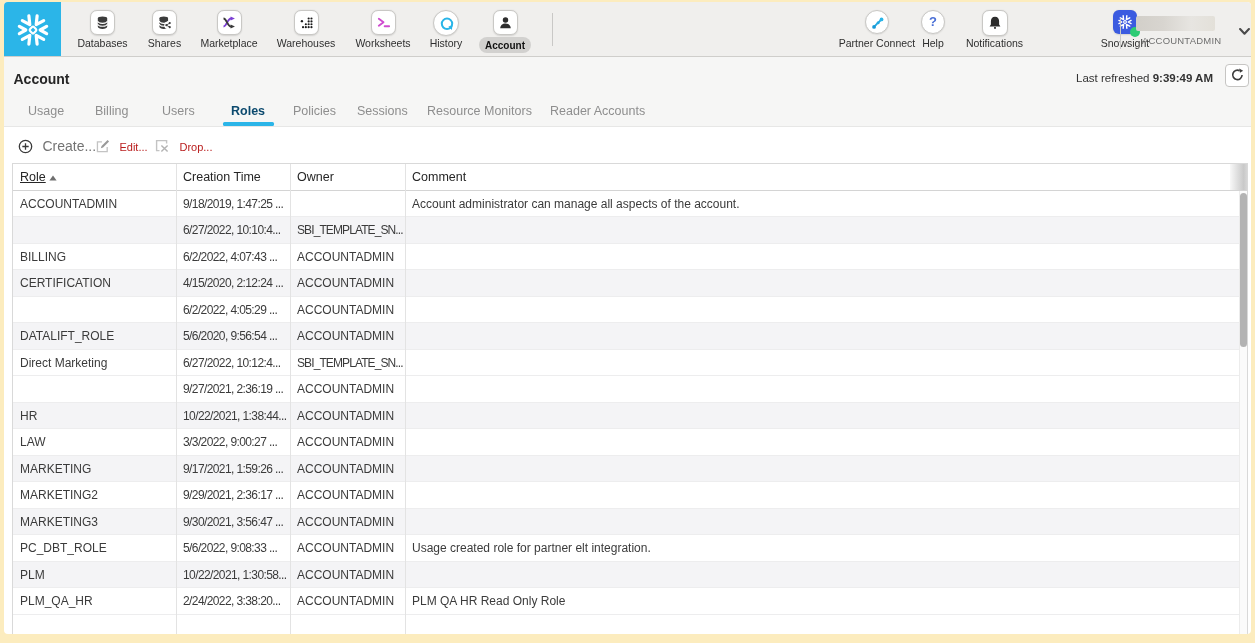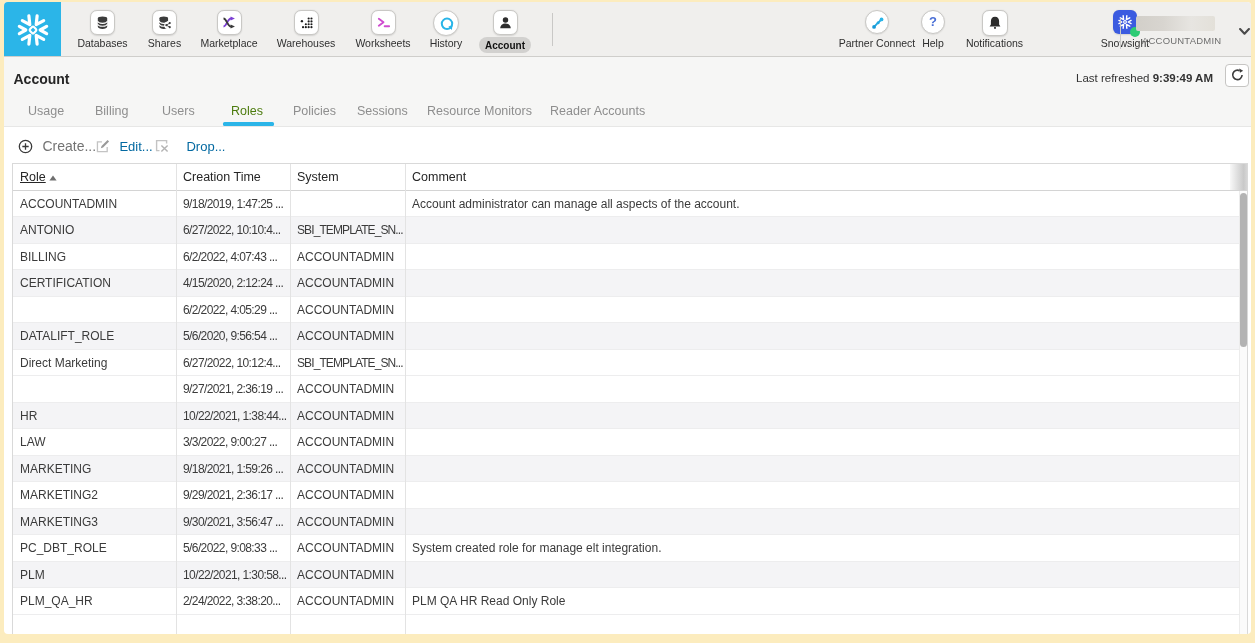--- a/index.html
+++ b/index.html
@@ -32,28 +32,28 @@
 #titlebar h1 { position:absolute; left:9.5px; top:14px; font-size:14px; color:#262626; }
 #refreshtxt { position:absolute; right:38px; top:15px; font-size:11.5px; color:#333; }
 #refreshbtn { position:absolute; left:1221px; top:7px; width:24px; height:23px;
   background:#fff; border:1px solid #c6c5c3; border-radius:4px; }
 #refreshbtn svg { position:absolute; left:4px; top:3px; }
 
 
 #tabs { position:absolute; left:0; top:94px; width:1247px; height:31px; background:#f6f6f5;
   border-bottom:1px solid #e7e7e6; }
 .tab { position:absolute; top:8px; font-size:12.5px; color:#8e8e8e; white-space:nowrap; }
-.tab.active { color:#4d7c0f; font-weight:normal; }
+.tab.active { color:#0c4a6e; font-weight:bold; }
 #tabline { position:absolute; height:3.5px; background:#2bb5e8; top:26px; border-radius:1.5px; }
 
 
 #toolbar { position:absolute; left:0; top:125px; width:1247px; height:36px; background:#fff; }
 .tool { position:absolute; top:10px; height:16px; }
 .tool span { font-size:14px; font-weight:normal; color:#737373; }
-.tool.dis span { color:#0369a1; font-weight:normal; font-size:13px; }
+.tool.dis span { color:#b91c1c; font-weight:normal; font-size:11px; }
 
 
 #tbl { position:absolute; left:8px; top:160.5px; width:1236px; height:471.5px;
   border:1px solid #d9d9d9; border-bottom:none; background:#fff; overflow:hidden; }
 #thead { position:absolute; left:0; top:0; width:1234px; height:27px; background:#fff;
   border-bottom:1px solid #d4d4d4; }
 #thead .hc { position:absolute; top:0; height:26px; line-height:26px; font-size:12.5px; color:#262626; }
 #corner { position:absolute; right:0; top:0; width:17px; height:26px;
   background:linear-gradient(to right,#f8f8f8,#c9c9c9 80%,#d6d6d6); }
 .colb { position:absolute; top:0; width:1px; background:#e3e3e3; z-index:3; }
@@ -279,47 +279,46 @@
         <path d="M7.5 3 H2.6 V13.4 H13 V8.5" stroke="#c3c3c3" stroke-width="1.4" fill="none"></path>
         <path d="M13.4 1 L15 2.6 L8.6 9 L6.2 9.8 L7 7.4 Z" fill="#999"></path>
       </svg>
       <span style="margin-left:5px;">Edit...</span>
     </div>
     <div class="tool dis" style="left:150px;">
       <svg width="16" height="16" viewBox="0 0 16 16" style="vertical-align:-3px;">
         <path d="M12.6 5.5 V2.6 H2.6 V12.6 H5.5" stroke="#c3c3c3" stroke-width="1.4" fill="none"></path>
         <path d="M7.4 7.4 L13.6 13.6 M13.6 7.4 L7.4 13.6" stroke="#b3b3b3" stroke-width="1.4"></path>
       </svg>
-      <span style="margin-left:12px;">Drop...</span>
+      <span style="margin-left:5px;">Drop...</span>
     </div>
   </div>
 
   <div id="tbl">
     <div id="thead">
       <span class="hc" style="left:7px;text-decoration:underline;">Role</span>
       <svg class="abs" style="left:35.5px; top:11px;" width="8" height="6" viewBox="0 0 8 6">
           <path d="M4 0.5 L7.6 5.5 H0.4 Z" fill="#6f6f6f"></path>
         </svg>
       <span class="hc" style="left:170px;">Creation Time</span>
-      <span class="hc" style="left:284px;">System</span>
+      <span class="hc" style="left:284px;">Owner</span>
       <span class="hc" style="left:399px;">Comment</span>
       <div id="corner"></div>
     </div>
     <div class="colb" style="left:163px; height:471px;"></div>
     <div class="colb" style="left:277px; height:471px;"></div>
     <div class="colb" style="left:392px; height:471px;"></div>
     <div id="rows">
 <div class="row">
           <div class="c1">ACCOUNTADMIN</div>
           <div class="c2">9/18/2019, 1:47:25 ...</div>
           <div class="c3"></div>
           <div class="c4">Account administrator can manage all aspects of the account.</div>
         </div>
 <div class="row alt">
-          <div class="c1">ANTONIO</div>
           <div class="c2">6/27/2022, 10:10:4...</div>
           <div class="c3 tight">SBI_TEMPLATE_SN...</div>
           <div class="c4"></div>
         </div>
 <div class="row">
           <div class="c1">BILLING</div>
           <div class="c2">6/2/2022, 4:07:43 ...</div>
           <div class="c3">ACCOUNTADMIN</div>
           <div class="c4"></div>
         </div>
@@ -358,41 +357,41 @@
           <div class="c4"></div>
         </div>
 <div class="row">
           <div class="c1">LAW</div>
           <div class="c2">3/3/2022, 9:00:27 ...</div>
           <div class="c3">ACCOUNTADMIN</div>
           <div class="c4"></div>
         </div>
 <div class="row alt">
           <div class="c1">MARKETING</div>
-          <div class="c2">9/18/2021, 1:59:26 ...</div>
+          <div class="c2">9/17/2021, 1:59:26 ...</div>
           <div class="c3">ACCOUNTADMIN</div>
           <div class="c4"></div>
         </div>
 <div class="row">
           <div class="c1">MARKETING2</div>
           <div class="c2">9/29/2021, 2:36:17 ...</div>
           <div class="c3">ACCOUNTADMIN</div>
           <div class="c4"></div>
         </div>
 <div class="row alt">
           <div class="c1">MARKETING3</div>
           <div class="c2">9/30/2021, 3:56:47 ...</div>
           <div class="c3">ACCOUNTADMIN</div>
           <div class="c4"></div>
         </div>
 <div class="row">
           <div class="c1">PC_DBT_ROLE</div>
           <div class="c2">5/6/2022, 9:08:33 ...</div>
           <div class="c3">ACCOUNTADMIN</div>
-          <div class="c4">System created role for manage elt integration.</div>
+          <div class="c4">Usage created role for partner elt integration.</div>
         </div>
 <div class="row alt">
           <div class="c1">PLM</div>
           <div class="c2">10/22/2021, 1:30:58...</div>
           <div class="c3">ACCOUNTADMIN</div>
           <div class="c4"></div>
         </div>
 <div class="row">
           <div class="c1">PLM_QA_HR</div>
           <div class="c2">2/24/2022, 3:38:20...</div>

